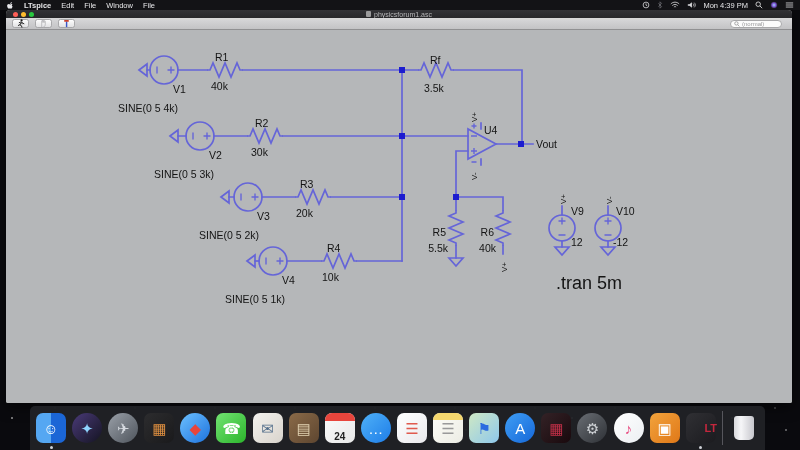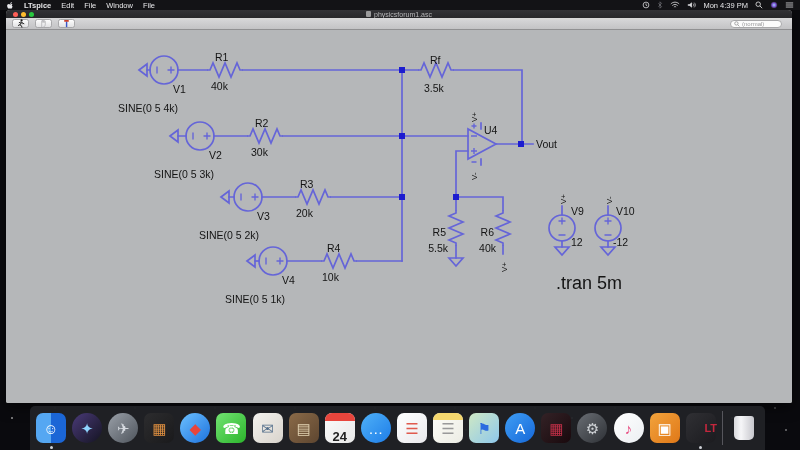--- a/index.html
+++ b/index.html
@@ -100,21 +100,21 @@
   .dock-glyph { font-size:15px; line-height:1; }
   .dock-divider { width:1px; height:34px; background:#56565c; flex:0 0 auto; }
   .run-dot {
     position:absolute; bottom:-6px; left:50%; margin-left:-1.5px;
     width:3px; height:3px; border-radius:50%; background:#cfd2d8;
   }
   .cal-band { position:absolute; top:0; left:0; right:0; height:8px;
     background:#e8453c; border-radius:7px 7px 0 0; }
   .note-band { position:absolute; top:0; left:0; right:0; height:7px;
     background:#f5d76e; border-radius:7px 7px 0 0; }
-  .cal-num { position:relative; font-size:13px; color:#222; margin-top:16px; font-weight:bold; }
+  .cal-num { position:relative; font-size:10px; color:#222; margin-top:16px; font-weight:bold; }
   .trash-body {
     width:20px; height:24px; border-radius:3px 3px 5px 5px;
     background:linear-gradient(90deg,#d8d8dc,#f6f6f8 35%,#c6c6cc);
   }
 </style>
 </head>
 <body>
 
 <div class="menubar">
   <span class="mitem">

